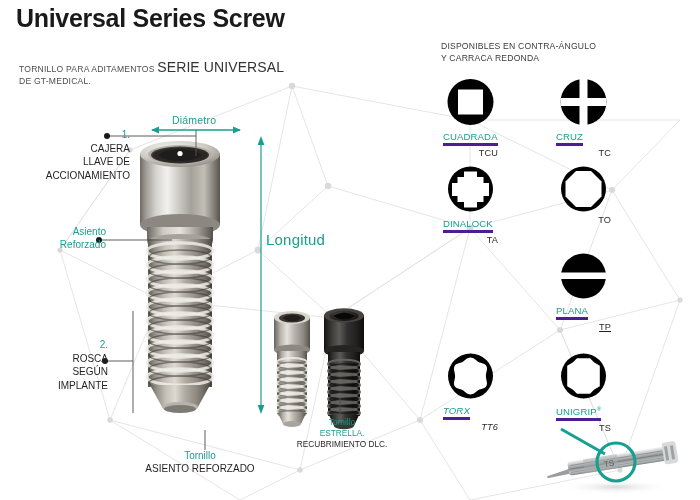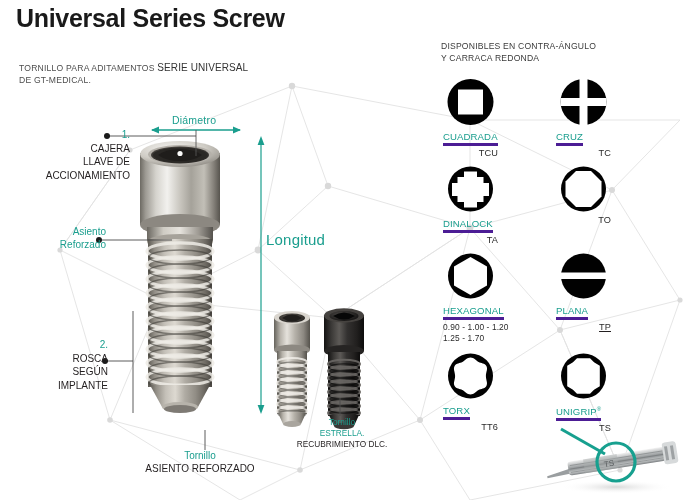--- a/index.html
+++ b/index.html
@@ -21,21 +21,21 @@
     position:absolute;left:16px;top:4px;
     font-size:25px;font-weight:bold;letter-spacing:-0.3px;
     color:#1a1a1a;z-index:6;
   }
 
   
   .intro{
     position:absolute;left:19px;top:62px;z-index:6;
     font-size:8.6px;line-height:11.5px;color:#4d4d4d;letter-spacing:.2px;
   }
-  .intro .strong{font-size:10px;color:#333;letter-spacing:.1px;}
+  .intro .strong{font-size:14px;color:#333;letter-spacing:.1px;}
   .lbl{position:absolute;z-index:6;letter-spacing:.2px;}
 
   .lbl-diametro{left:172px;top:114px;font-size:10.5px;color:#1a9e8e;}
   .lbl-longitud{left:266px;top:231px;font-size:15px;color:#1a9e8e;}
 
   .cajera-block{
     position:absolute;left:18px;top:128px;width:112px;z-index:6;
     text-align:right;font-size:10px;line-height:13.5px;color:#231f20;
   }
   .cajera-block .num{color:#1a9e8e;font-size:10px;}
@@ -424,40 +424,31 @@
   </div>
 
   <div class="drv" style="left:556px;top:165px;">
     <svg class="ico" width="55" height="48" viewBox="0 0 55 48">
       <circle cx="27.5" cy="24" r="22.5" fill="#010101"></circle>
       <polygon points="20,6 35,6 45.5,16.5 45.5,31.5 35,42 20,42 9.5,31.5 9.5,16.5" fill="#ffffff"></polygon>
     </svg>
     <div class="code">TO</div>
   </div>
 
-  <div class="drv" style="left:443px;top:252px;">
-    <svg class="ico" width="55" height="48" viewBox="0 0 55 48">
-      <circle cx="27.5" cy="24" r="22.5" fill="#010101"></circle>
-      <polygon points="27.5,5 44,14.5 44,33.5 27.5,43 11,33.5 11,14.5" fill="#ffffff"></polygon>
-    </svg>
-    <div><span class="name">HEXAGONAL</span></div>
-    <div class="sizes">0.90 - 1.00 - 1.20
-1.25 - 1.70</div>
-  </div>
 
   <div class="drv" style="left:556px;top:252px;text-decoration:underline;">
     <svg class="ico" width="55" height="48" viewBox="0 0 55 48">
       <circle cx="27.5" cy="24" r="22.5" fill="#010101"></circle>
       <rect x="3" y="20.5" width="49" height="6.5" fill="#ffffff"></rect>
     </svg>
     <div><span class="name">PLANA</span></div>
     <div class="code">TP</div>
   </div>
 
-  <div class="drv" style="left:443px;top:352px;">
+  <div class="drv" style="left:443px;top:352px;font-style:italic;">
     <svg class="ico" width="55" height="48" viewBox="0 0 55 48">
       <circle cx="27.5" cy="24" r="22.5" fill="#010101"></circle>
       <path d="M27.5,5.5
                C31,5.5 33.2,8.6 35.6,10 C38,11.4 41.7,11 43.4,14 C45.1,17 42.9,20 42.9,24
                C42.9,28 45.1,31 43.4,34 C41.7,37 38,36.6 35.6,38 C33.2,39.4 31,42.5 27.5,42.5
                C24,42.5 21.8,39.4 19.4,38 C17,36.6 13.3,37 11.6,34 C9.9,31 12.1,28 12.1,24
                C12.1,20 9.9,17 11.6,14 C13.3,11 17,11.4 19.4,10 C21.8,8.6 24,5.5 27.5,5.5 Z" fill="#ffffff"></path>
     </svg>
     <div><span class="name">TORX</span></div>
     <div class="code">TT6</div>

